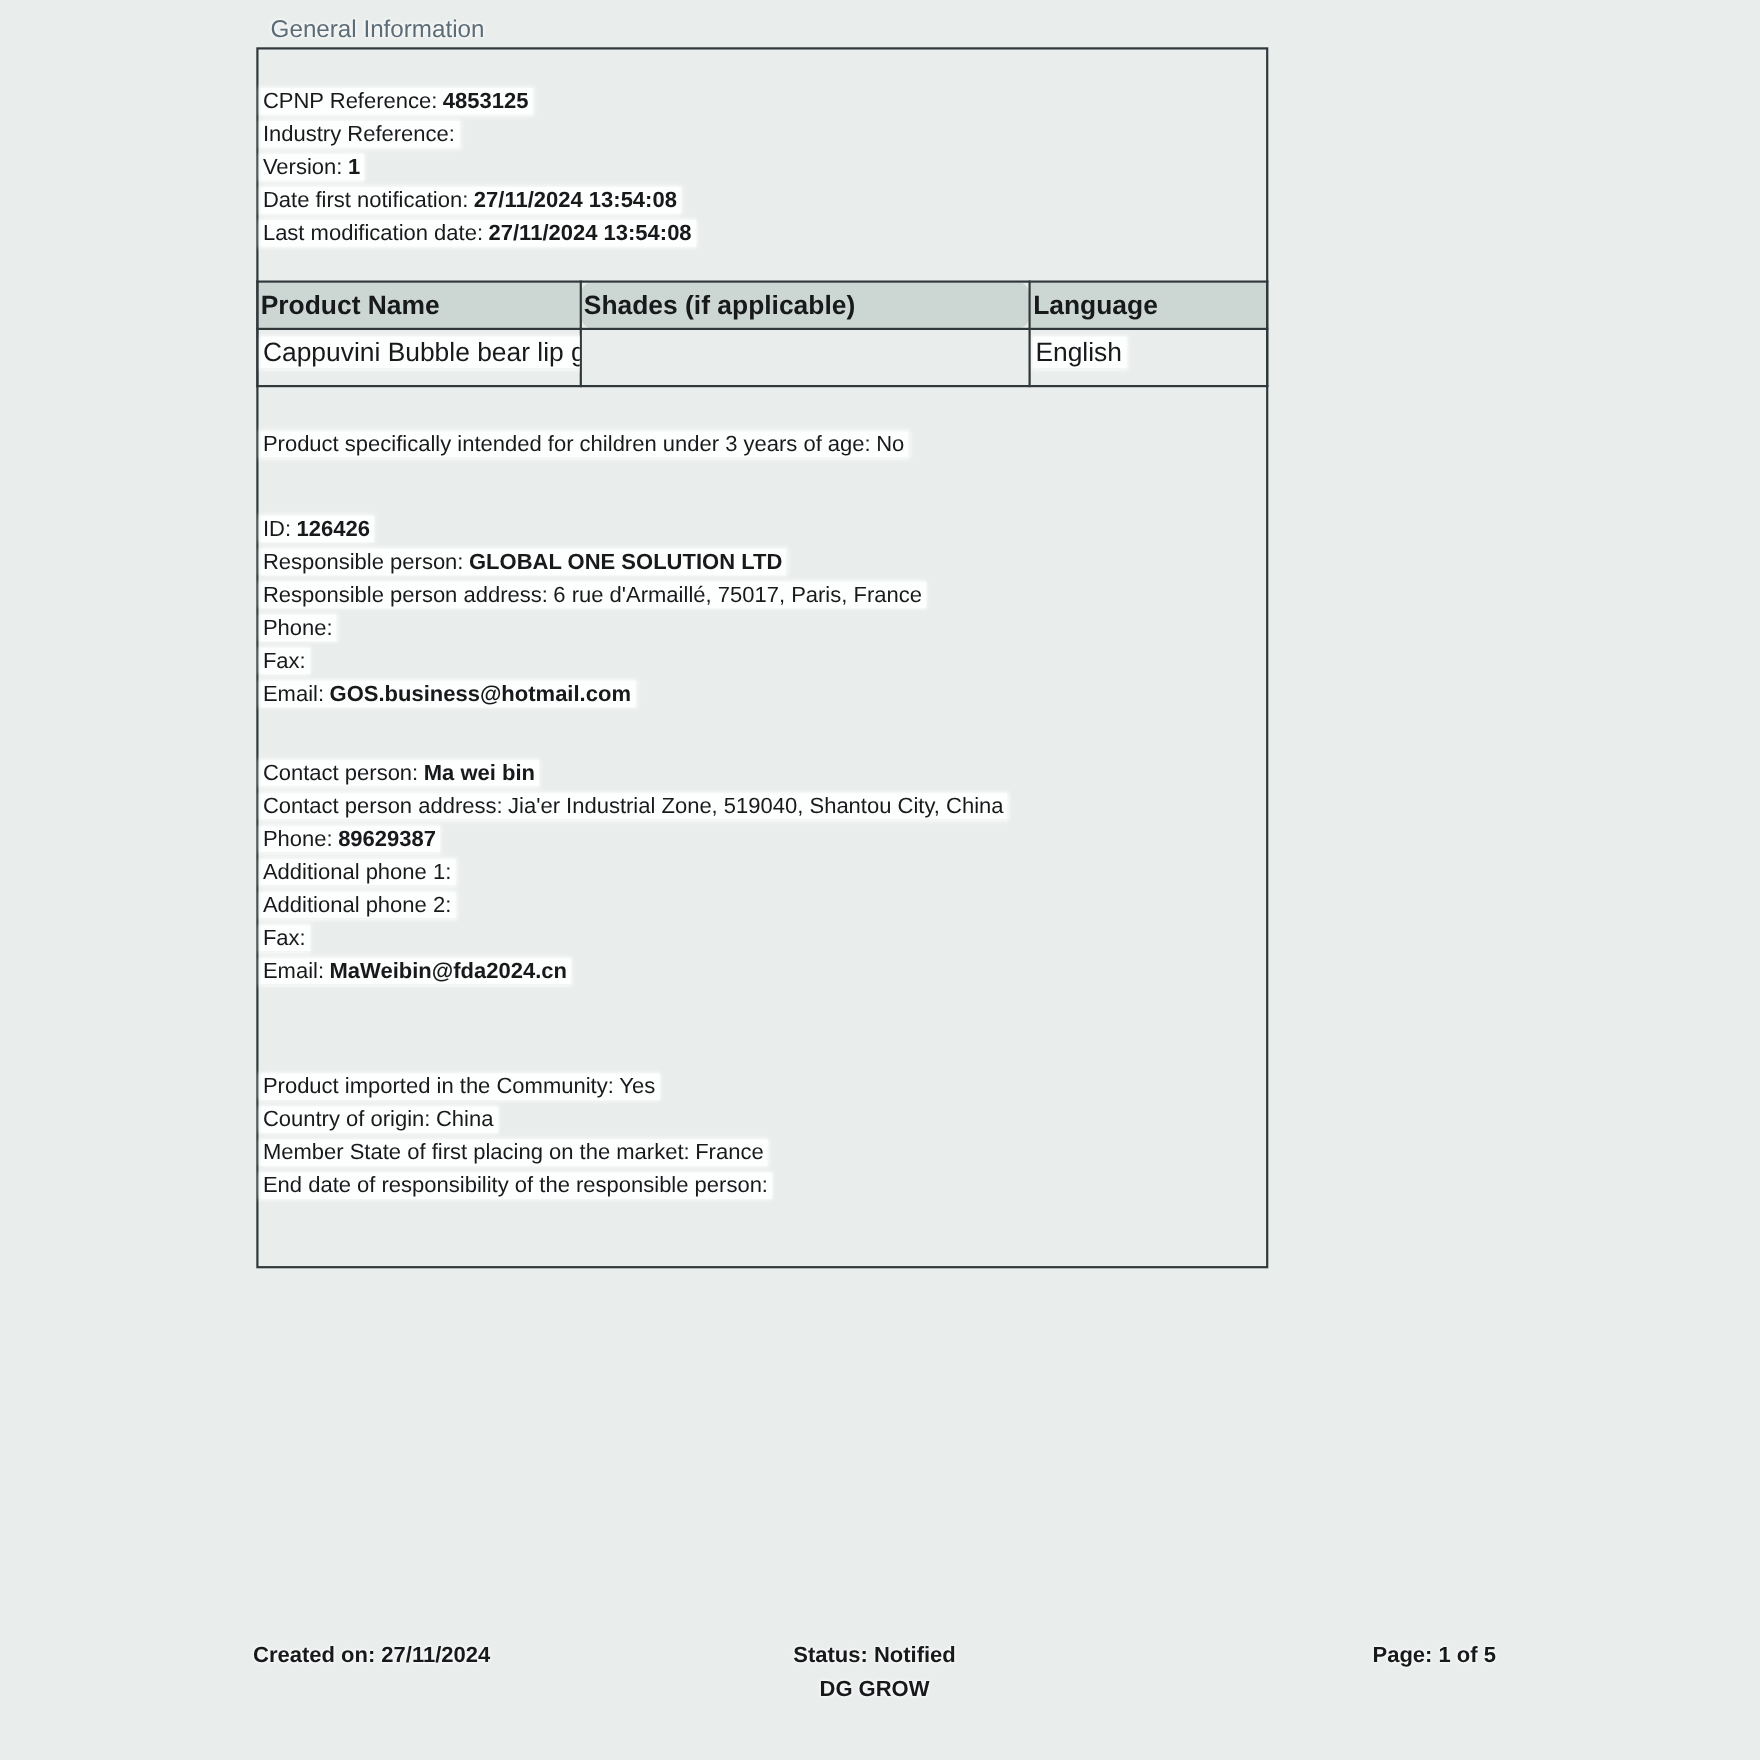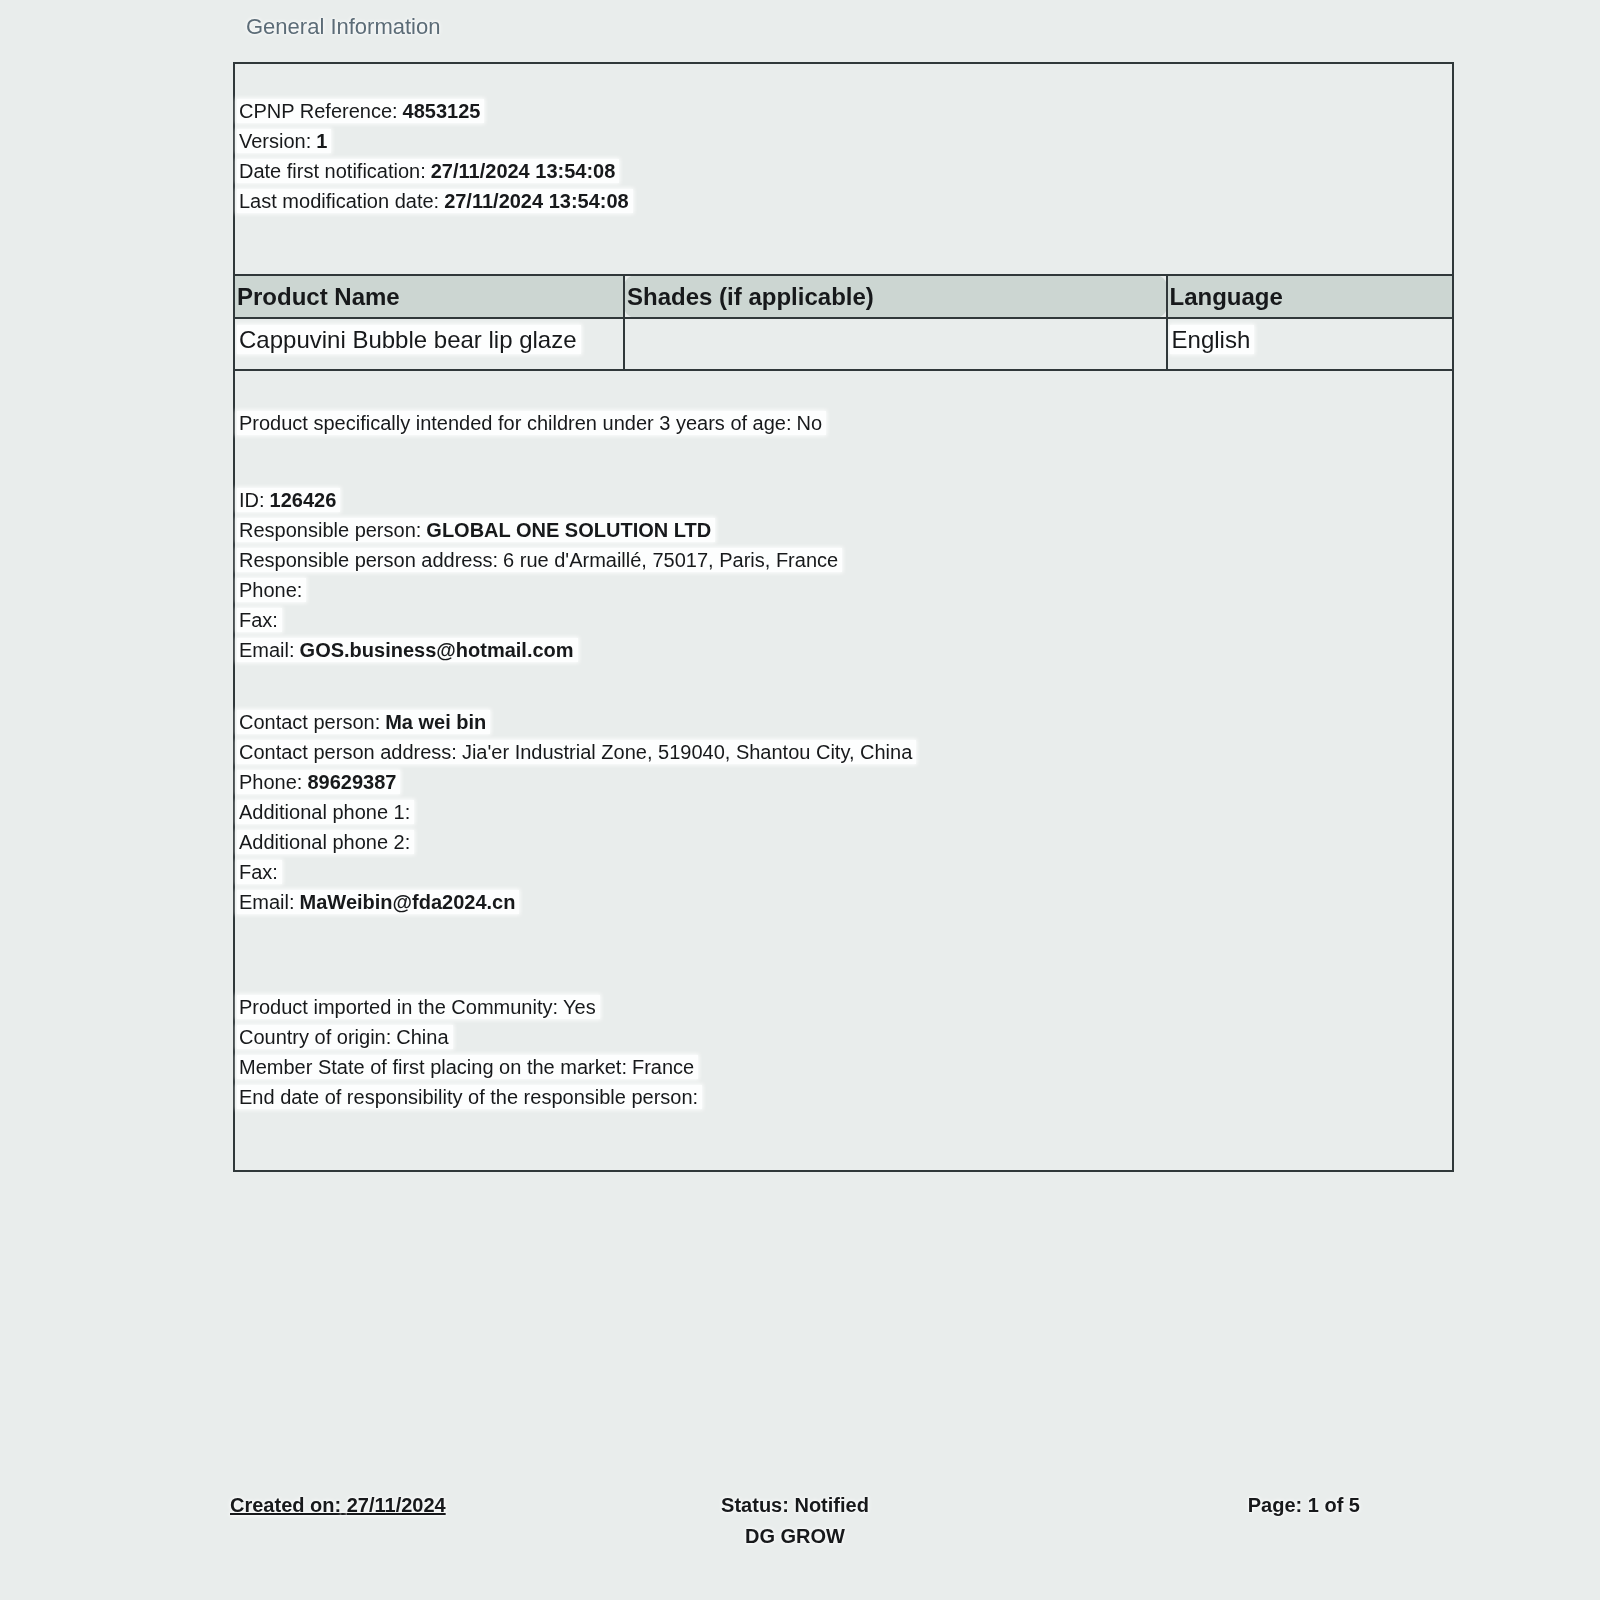--- a/index.html
+++ b/index.html
@@ -9,24 +9,23 @@
     font-family:"Liberation Sans", sans-serif;
     color:#17191b;
   }
   .legend{
     position:absolute;left:246px;top:12px;height:30px;line-height:30px;
     font-size:22px;color:var(--legend,#5c6c77);
     text-shadow:0 0 3px #fff,0 0 5px #fff;
     white-space:nowrap;
   }
   .box{
-    position:absolute;left:233px;top:43px;width:1221px;height:1110px;
+    position:absolute;left:233px;top:43px;width:920px;height:1110px;
     box-sizing:border-box;border:2px solid var(--border,#343b3d);
     background:var(--page-bg,#e9edec);
-    margin-top:19px;
   }
   .blk{position:absolute;left:2px;right:2px;}
   #blk-general{top:32px;}
   #line-children{position:absolute;left:2px;top:344px;}
   #blk-responsible{top:421px;}
   #blk-contact{top:643px;}
   #blk-import{top:928px;}
   .line{height:30px;line-height:30px;font-size:20px;white-space:nowrap;}
   .strip{
     background:#fdfefe;
@@ -52,37 +51,38 @@
     height:43px;font-weight:bold;
     background:var(--table-header-bg,#ccd6d2);
   }
   table.product-table td{height:52px;}
   .col-name{width:32%;}
   .col-shades{width:44.5%;border-radius:12px;}
   .col-lang{width:23.5%;}
   .footer-row{position:absolute;left:233px;width:1124px;top:1490px;height:30px;
     font-size:20px;font-weight:bold;line-height:30px;white-space:nowrap;
     text-shadow:0 0 3px #fff,0 0 5px #fff;}
-  .f-left{position:absolute;left:-3px;text-decoration:underline;}
+  .f-left{position:absolute;left:-3px;}
   .f-center{position:absolute;left:0;width:100%;text-align:center;}
   .f-right{position:absolute;right:-3px;}
   .footer-row2{position:absolute;left:233px;width:1124px;top:1521px;height:30px;
     font-size:20px;font-weight:bold;line-height:30px;text-align:center;
     text-shadow:0 0 3px #fff,0 0 5px #fff;}
   .lbl,.val{display:inline;}
 </style>
 </head>
 <body>
 
 <div class="legend">General Information</div>
 
 <div class="box">
 
   <div class="blk" id="blk-general">
     <div class="line"><span class="strip"><span class="lbl">CPNP Reference:</span><span class="val bold">4853125</span></span></div>
+    <div class="line"><span class="strip"><span class="lbl">Industry Reference:</span><span class="val"></span></span></div>
     <div class="line"><span class="strip"><span class="lbl">Version:</span><span class="val bold">1</span></span></div>
     <div class="line"><span class="strip"><span class="lbl">Date first notification:</span><span class="val bold">27/11/2024 13:54:08</span></span></div>
     <div class="line"><span class="strip"><span class="lbl">Last modification date:</span><span class="val bold">27/11/2024 13:54:08</span></span></div>
   </div>
 
   <table class="product-table">
     <thead>
       <tr>
         <th class="col-name">Product Name</th>
         <th class="col-shades">Shades (if applicable)</th>

